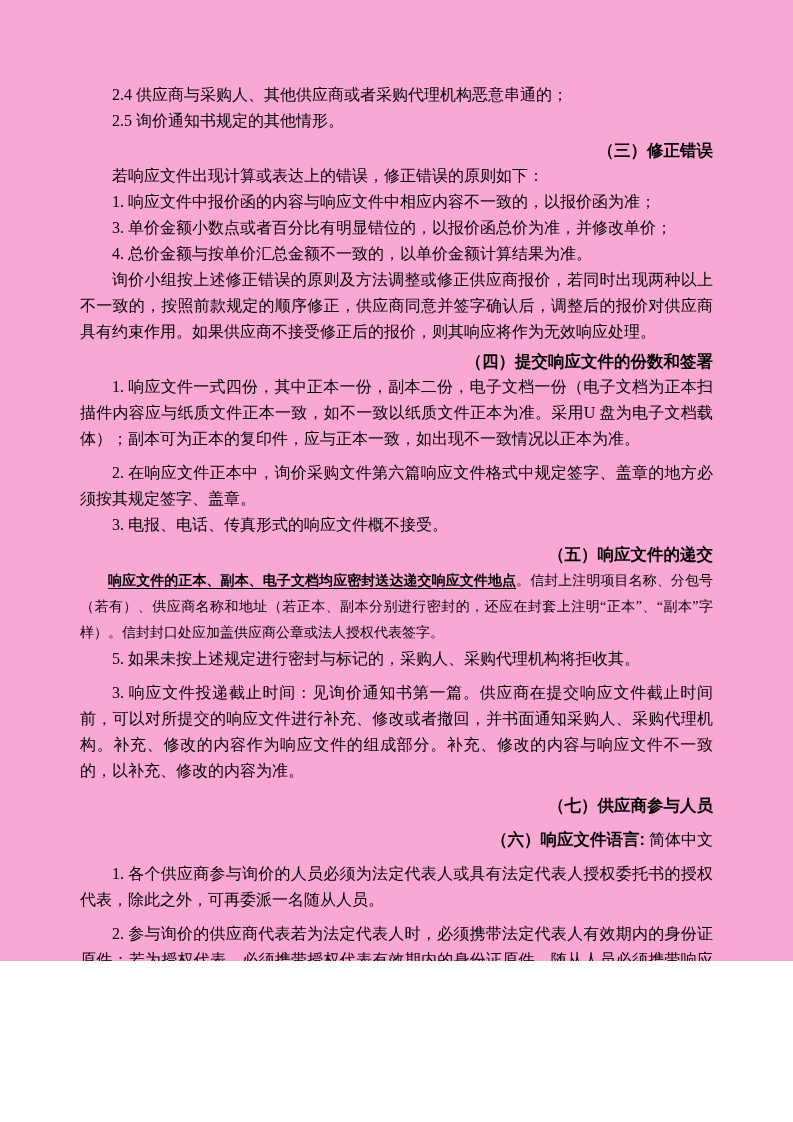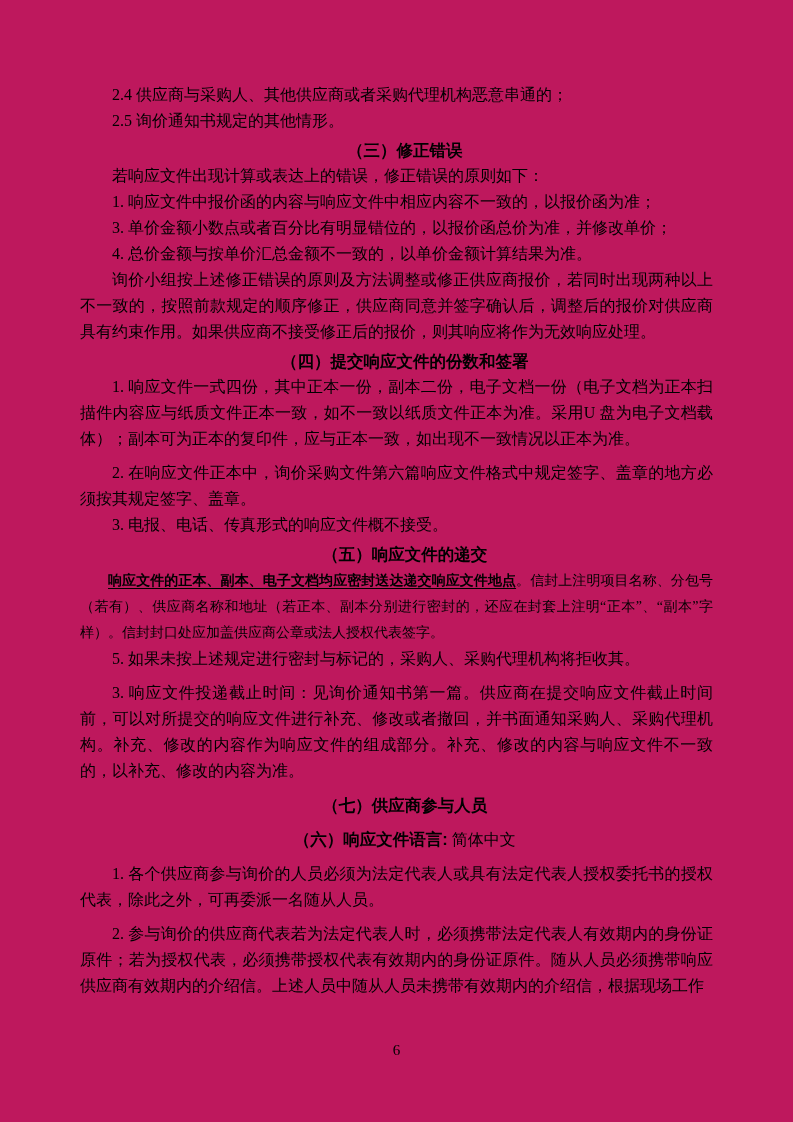--- a/index.html
+++ b/index.html
@@ -3,22 +3,22 @@
 <meta charset="utf-8">
 <style>
   html, body {
     margin: 0;
     padding: 0;
     background: #ffffff;
   }
   .page {
     position: relative;
     width: 793px;
-    height: 1122px;
-    background: #be185d;
+    height: 961px;
+    background: #f9a8d4;
     overflow: hidden;
     color: #000000;
   }
   .content {
     position: absolute;
     left: 80px;
     top: 82px;
     width: 633px;
   }
   .content p {
@@ -30,21 +30,21 @@
     text-align: justify;
     letter-spacing: 0;
     color: #000000;
   }
   .content p.heading {
     font-family: "Liberation Sans", "DejaVu Sans", sans-serif;
     font-weight: 700;
     font-size: 16.5px;
     text-indent: 1em;
     margin-top: 3px;
-    text-align: center;
+    text-align: right;
   }
   .content p.small {
     font-size: 14px;
   }
   .gap {
     margin-top: 8px !important;
   }
   .bu {
     font-family: "Liberation Sans", "DejaVu Sans", sans-serif;
     font-weight: 700;

